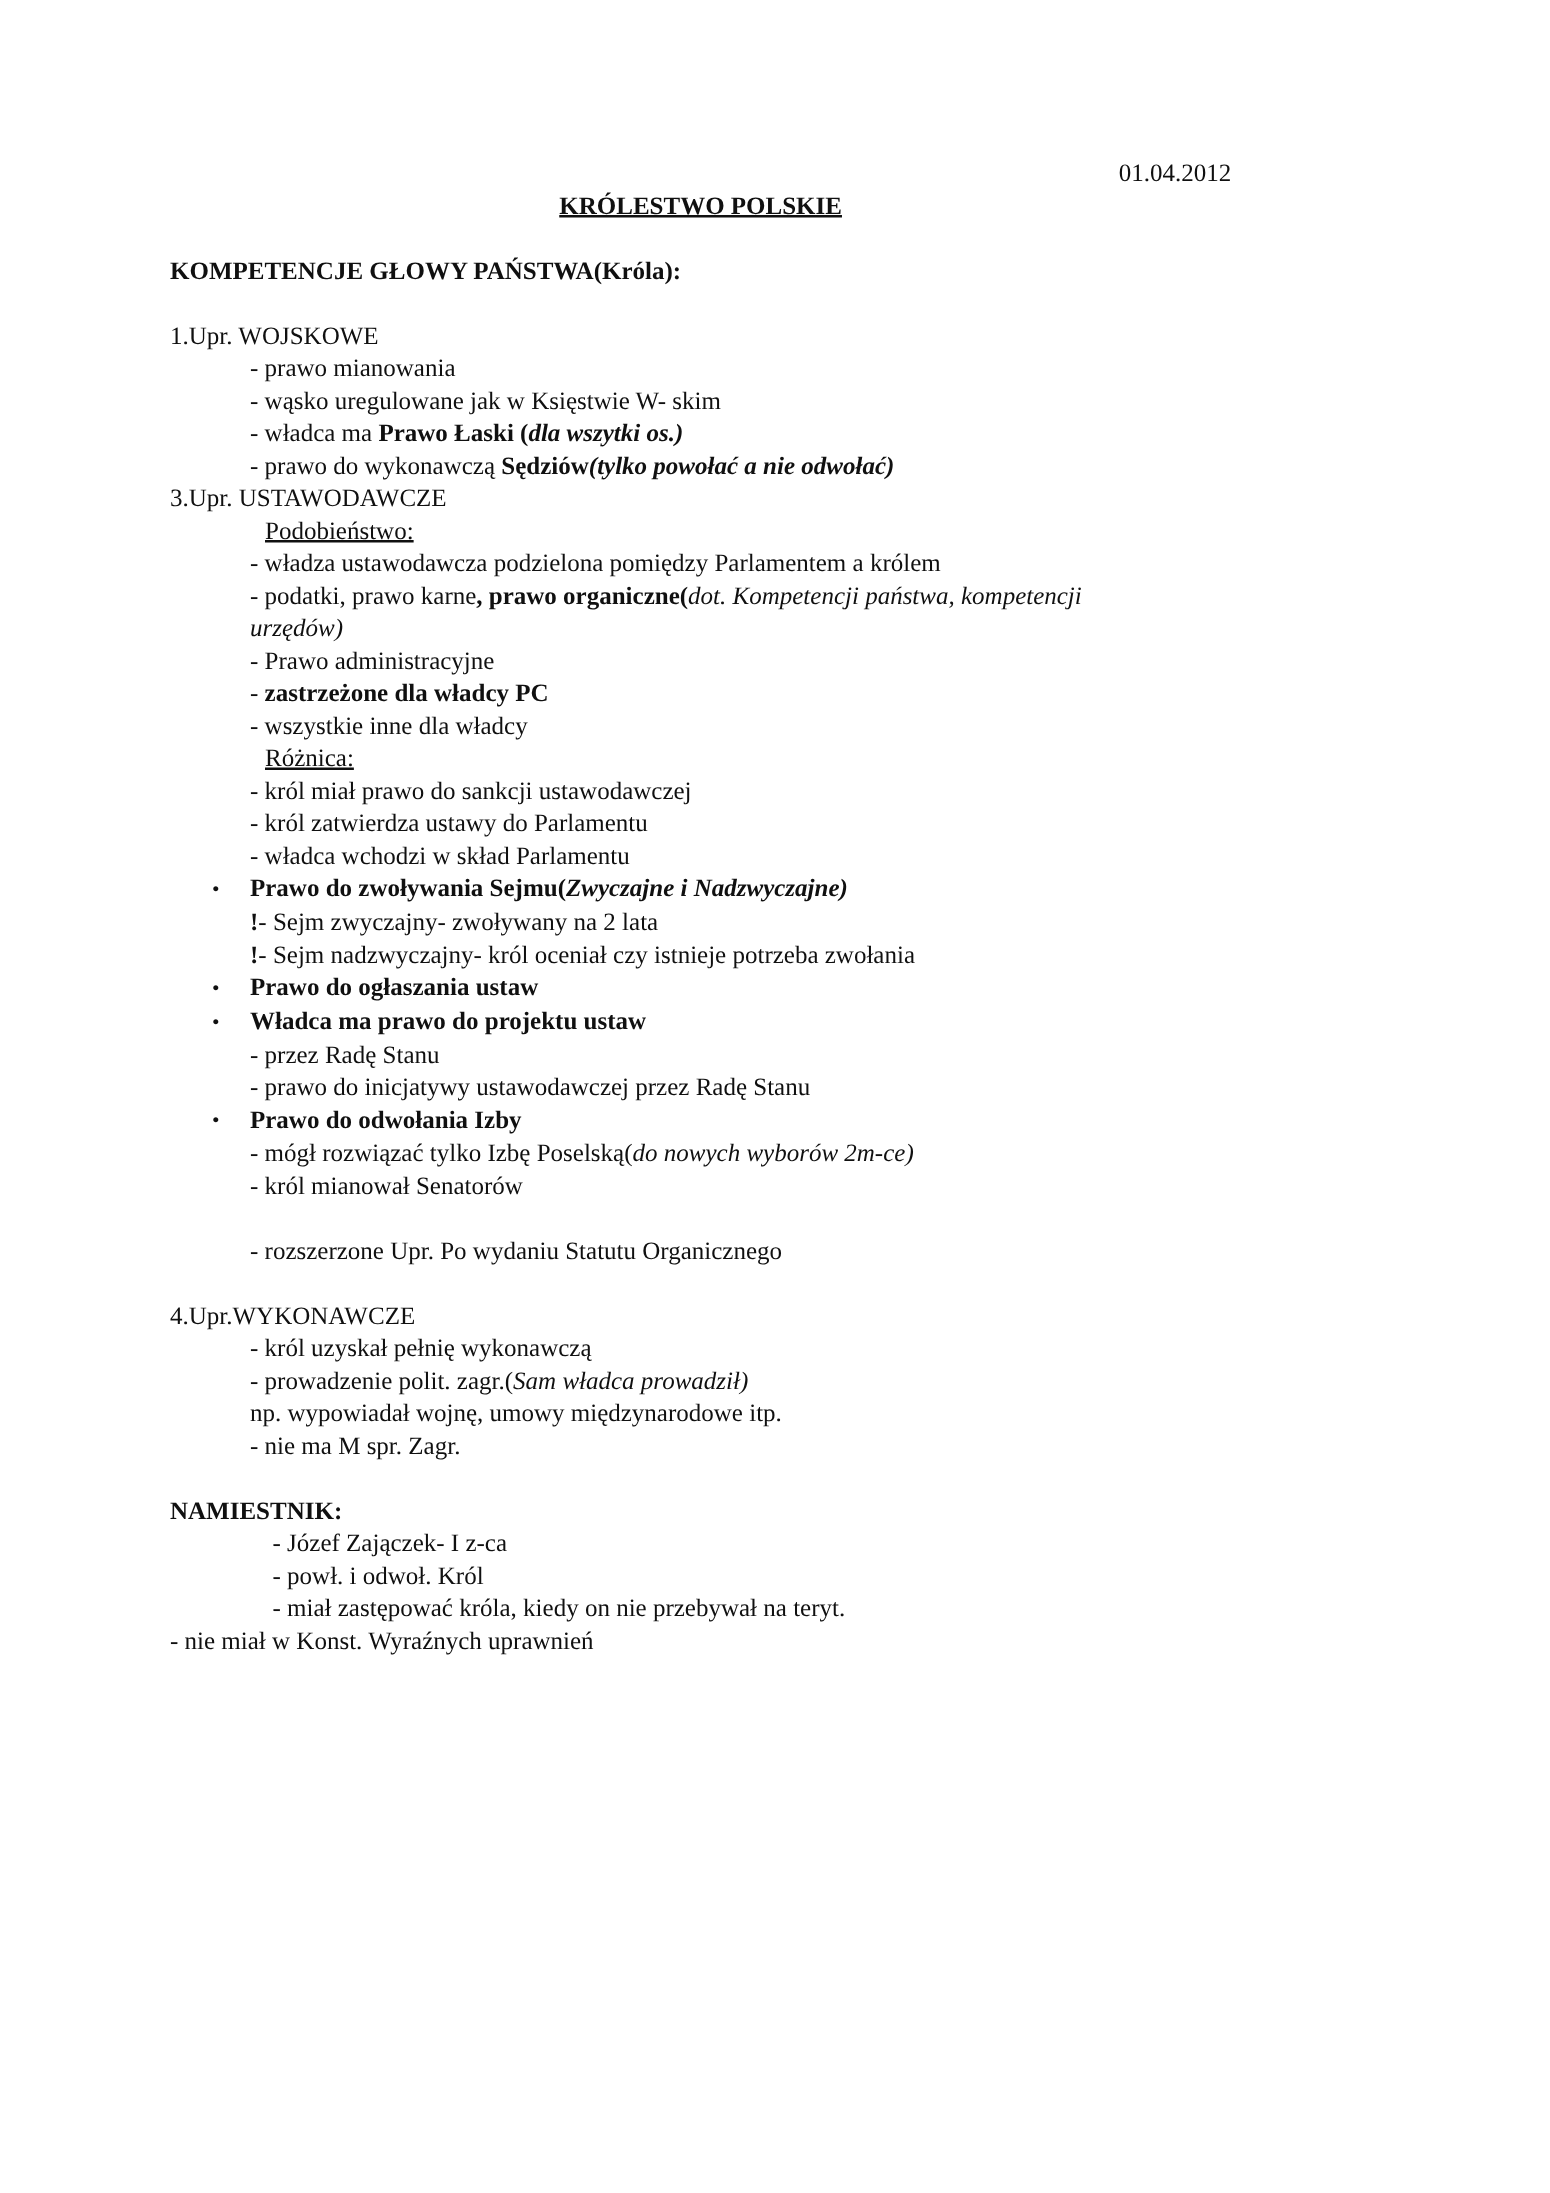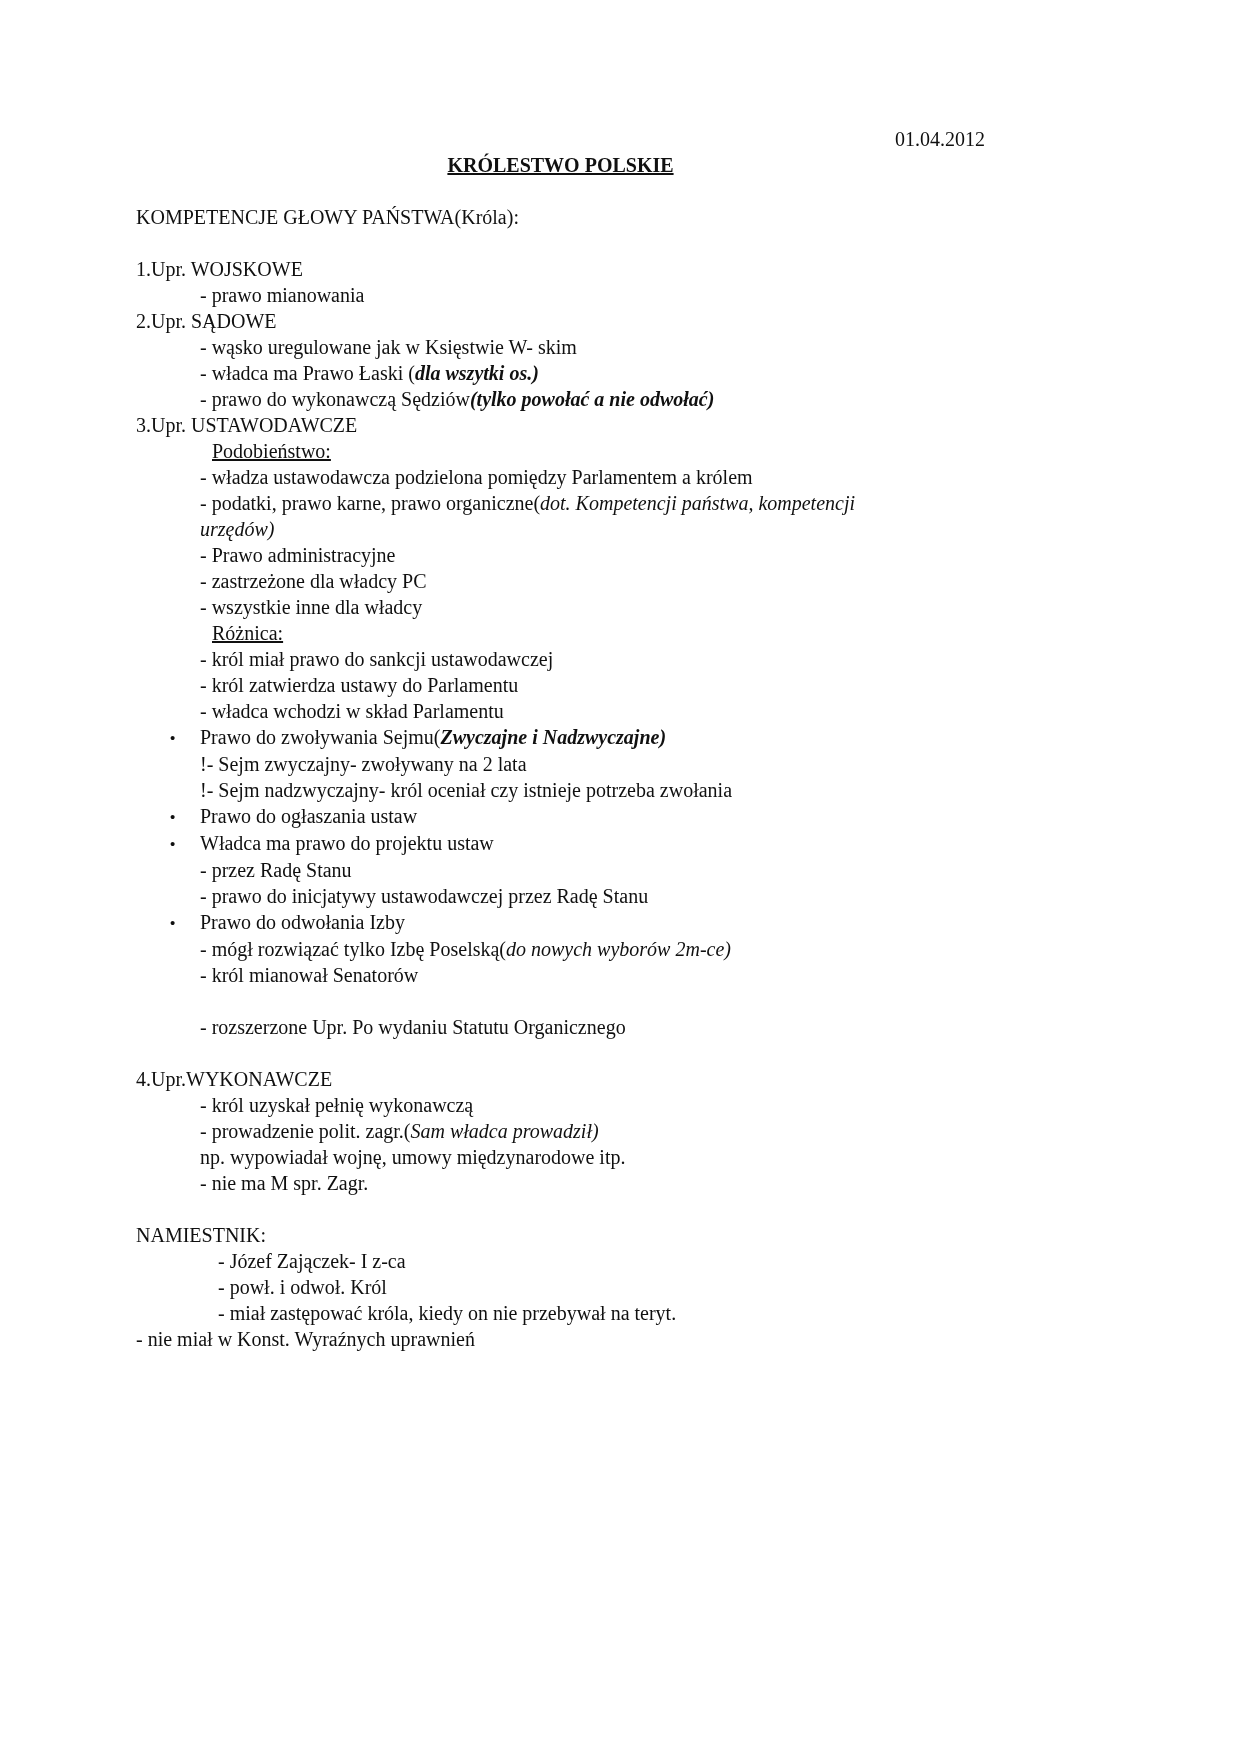--- a/index.html
+++ b/index.html
@@ -43,21 +43,21 @@
   .line.ind-2 { padding-left: 82px; }
   .line.bulleted { padding-left: 64px; }
   .bullet-marker {
     display: inline-block;
     width: 30px;
     margin-left: -30px;
     font-weight: bold;
     font-size: 15px;
     vertical-align: 1px;
   }
-  .seg-b  { font-weight: normal; }
+  .seg-b  { font-weight: bold; }
   .seg-i  { font-style: italic; }
   .seg-bi { font-weight: bold; font-style: italic; }
   .seg-u  { text-decoration: underline; margin-left: 12px; }
 </style>
 </head>
 <body>
 
 <div class="page">
   <div class="content">
     <div class="date-line">
@@ -65,21 +65,20 @@
     </div>
     <div class="title-line">
       <span class="title-text">KRÓLESTWO POLSKIE</span>
     </div>
     <div class="line">&nbsp;</div>
     <div id="doc-body">
         <div class="line"><span class="seg-b">KOMPETENCJE GŁOWY PAŃSTWA(Króla):</span></div>
         <div class="line">&nbsp;</div>
         <div class="line"><span>1.Upr. WOJSKOWE</span></div>
         <div class="line ind-1"><span>- prawo mianowania</span></div>
-        <div class="line"><span>2.Upr. SĄDOWE</span></div>
         <div class="line ind-1"><span>- wąsko uregulowane jak w Księstwie W- skim</span></div>
         <div class="line ind-1"><span>- władca ma </span><span class="seg-b">Prawo Łaski (</span><span class="seg-bi">dla wszytki os.)</span></div>
         <div class="line ind-1"><span>- prawo do wykonawczą </span><span class="seg-b">Sędziów</span><span class="seg-bi">(tylko powołać a nie odwołać)</span></div>
         <div class="line"><span>3.Upr. USTAWODAWCZE</span></div>
         <div class="line ind-1"><span class="seg-u">Podobieństwo:</span></div>
         <div class="line ind-1"><span>- władza ustawodawcza podzielona pomiędzy Parlamentem a królem</span></div>
         <div class="line ind-1"><span>- podatki, prawo karne</span><span class="seg-b">, prawo organiczne(</span><span class="seg-i">dot. Kompetencji państwa, kompetencji</span></div>
         <div class="line ind-1"><span class="seg-i">urzędów)</span></div>
         <div class="line ind-1"><span>- Prawo administracyjne</span></div>
         <div class="line ind-1"><span>- </span><span class="seg-b">zastrzeżone dla władcy PC</span></div>

